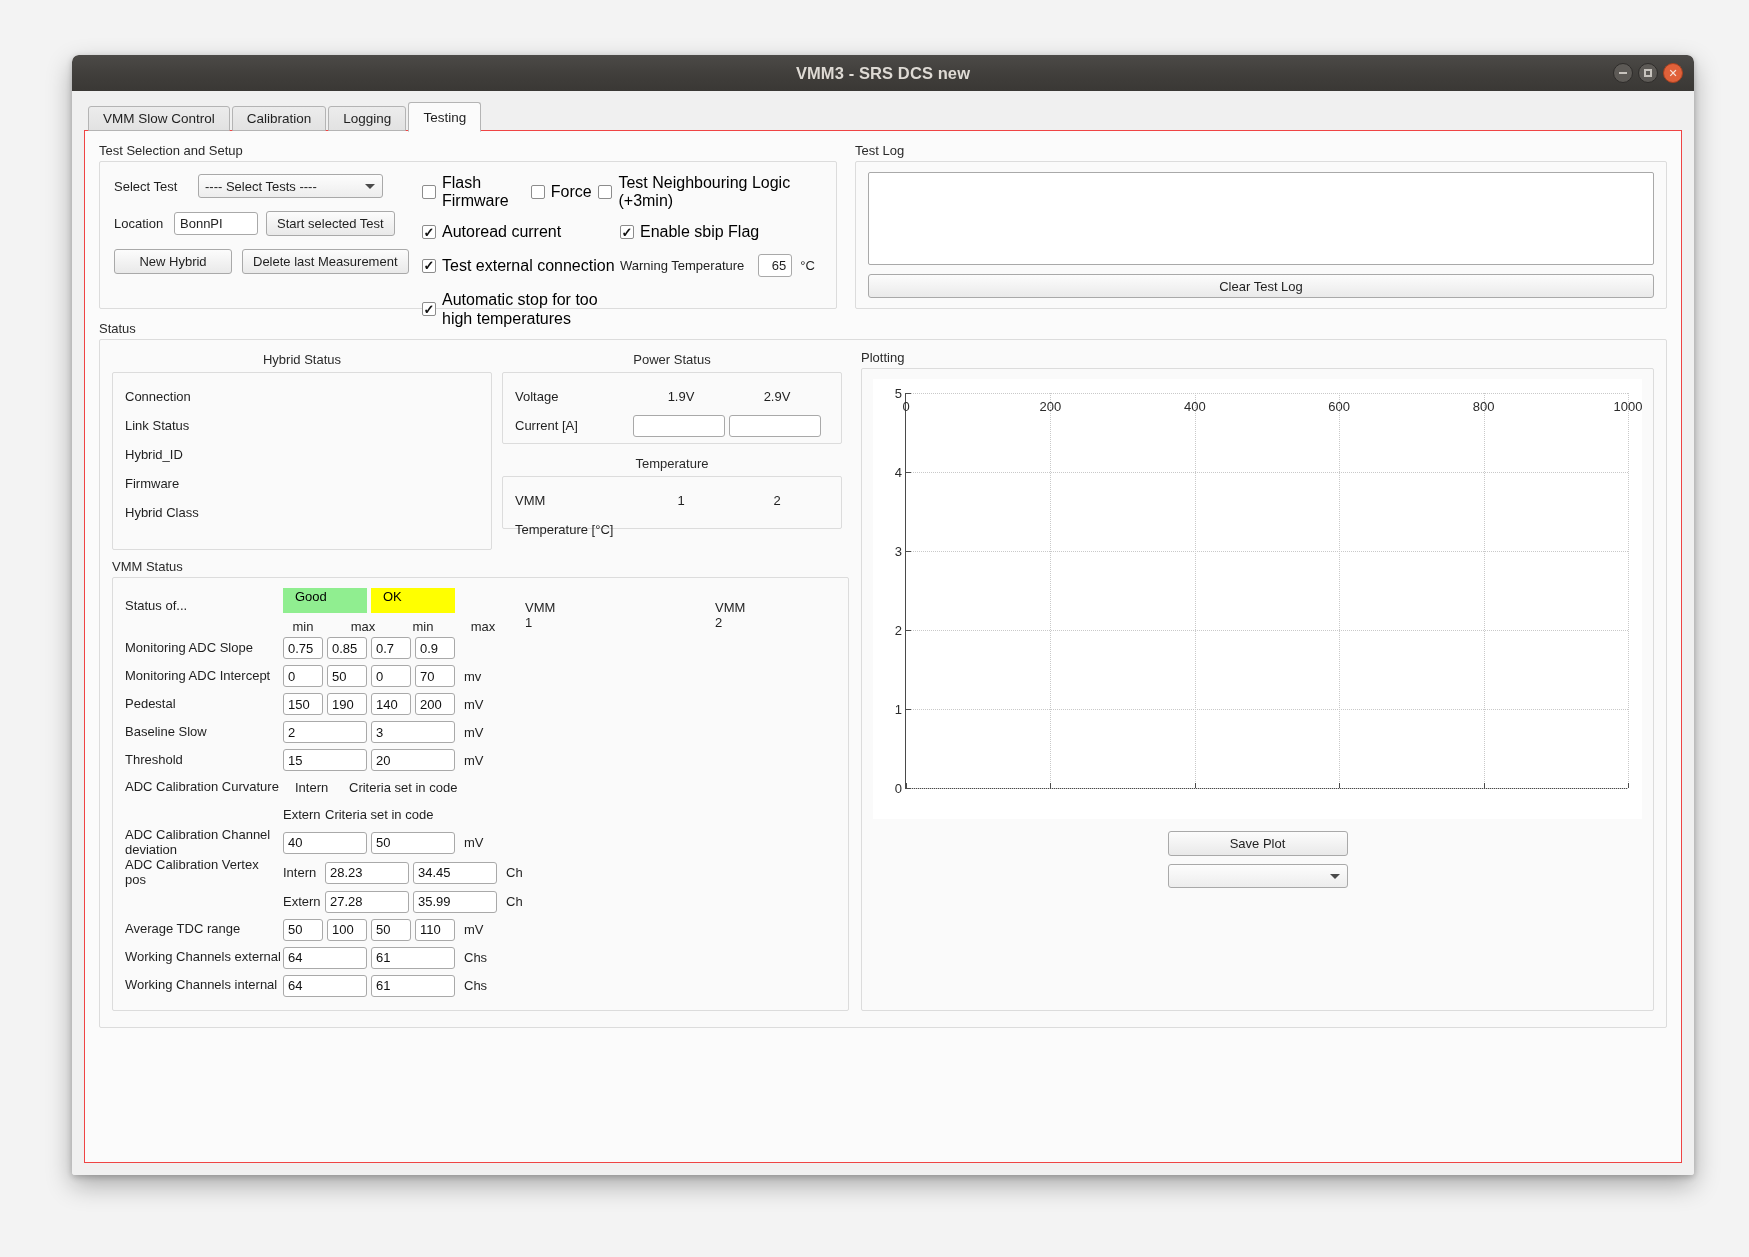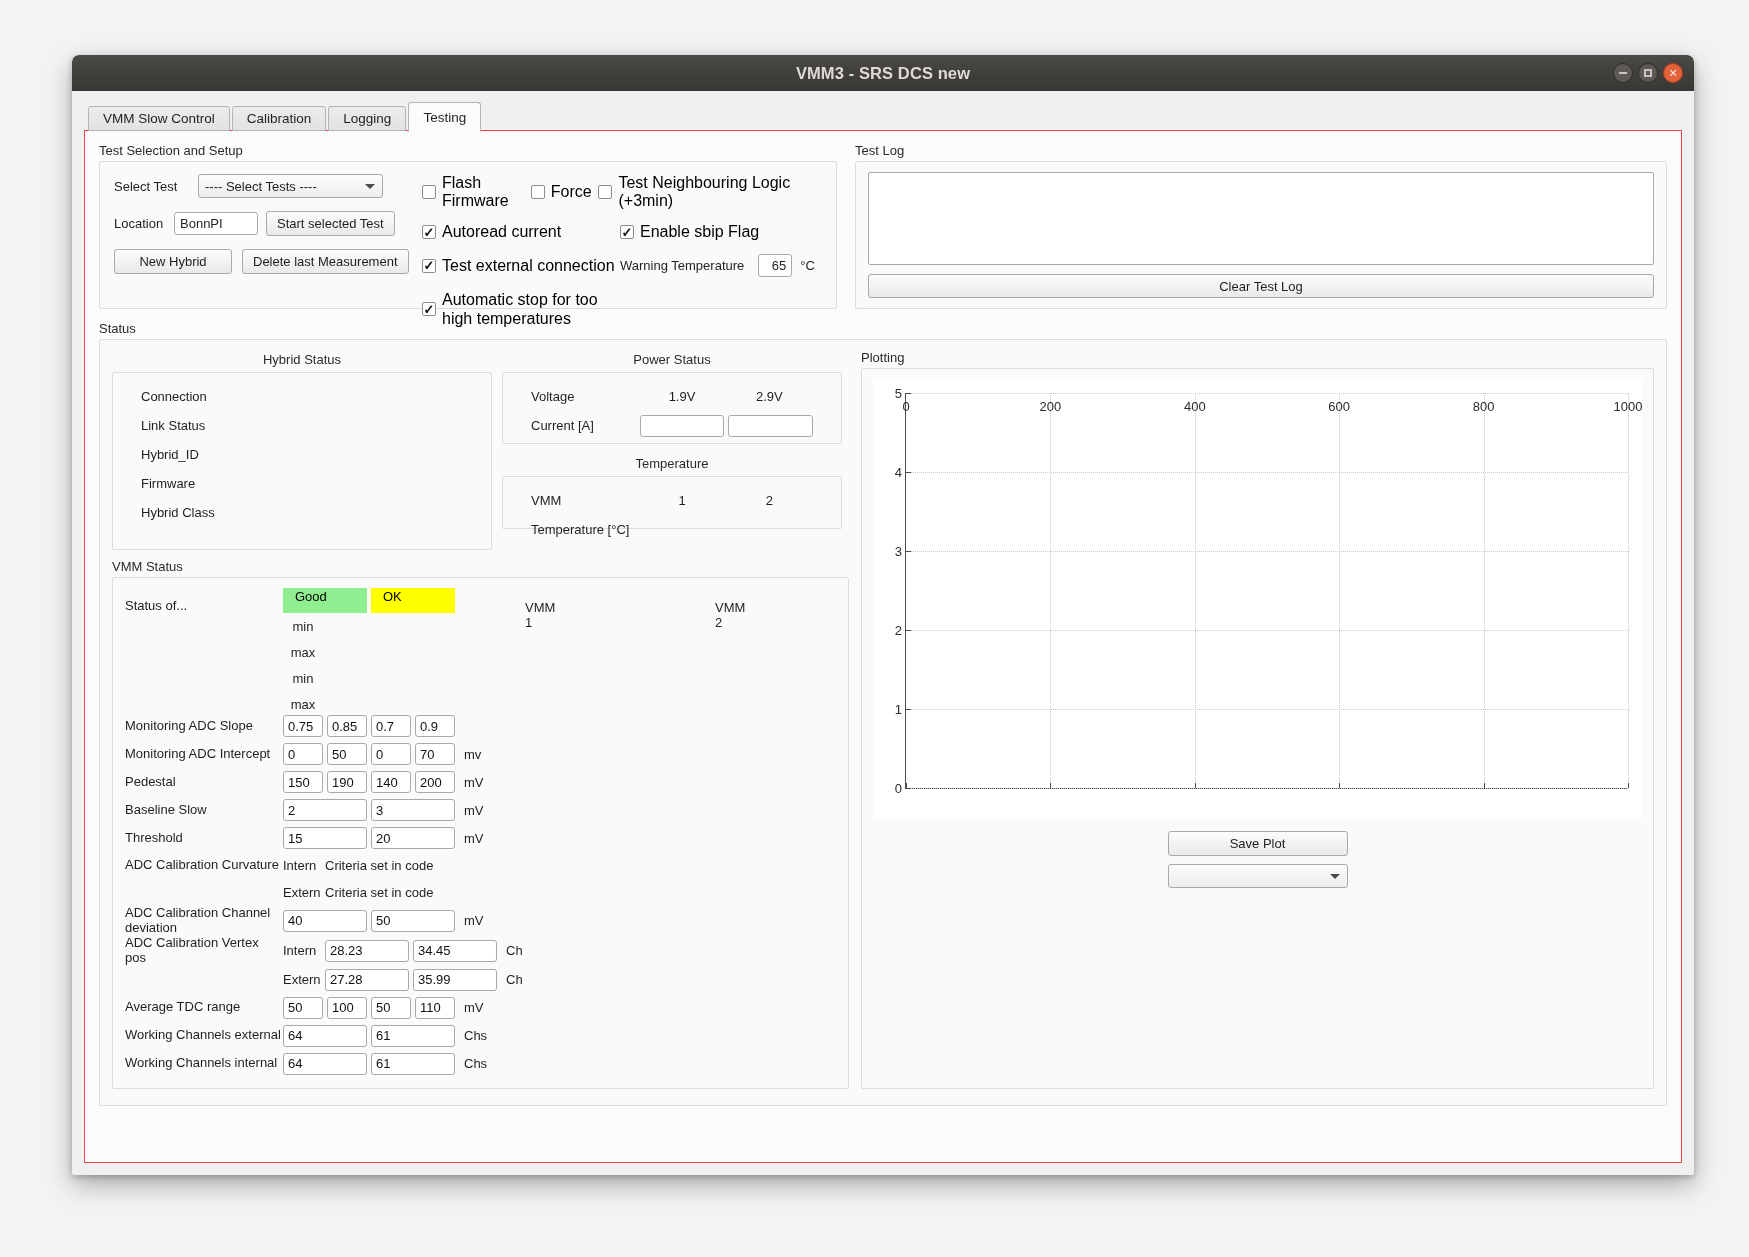--- a/index.html
+++ b/index.html
@@ -181,21 +181,21 @@
   #status-group { flex: 1; display: flex; flex-direction: column; min-height: 0; margin-top: 6px; }
   #status-group .gbody { flex: 1; display: flex; padding: 10px 12px; min-height: 0; }
 
   .status-left { width: 737px; flex: none; display: flex; flex-direction: column; }
   .status-cols { display: flex; gap: 10px; flex: none; }
 
   .subpanel { }
   .sub-title { text-align: center; font-size: 13px; color: #2a2a2a; padding: 2px 0 5px 0; }
   .sub-body {
     border: 1px solid #dcdcdc; background: #fafafa;
-    border-radius: 2px; padding: 9px 28px;
+    border-radius: 2px; padding: 9px 12px;
   }
   .sline { font-size: 13px; color: #1f1f1f; height: 29px; display: flex; align-items: center; }
 
   #hybrid-status-panel { width: 380px; flex: none; }
   #hybrid-status-panel .sub-body { height: 178px; }
 
   #power-col { width: 340px; flex: none; }
   #power-status-panel .sub-body { height: 72px; }
   .pgrid { display: flex; align-items: center; }
   .pgrid .pl { width: 118px; font-size: 13px; }
@@ -225,21 +225,21 @@
   .c-narrow { width: 40px; }
   .c-wide { width: 84px; }
   .unit { margin-left: 9px; font-size: 13px; }
   .static-txt { font-size: 13px; }
 
   .hdr-band { display: flex; gap: 4px; margin-left: 158px; }
   .band {
     width: 84px; height: 25px; font-size: 13px;
     color: #000000; padding-left: 12px; line-height: 17px;
   }
-  .minmax { display: flex; gap: 11px; margin-left: 158px; margin-top: 3px; flex-direction: column; }
+  .minmax { display: flex; gap: 20px; margin-left: 158px; margin-top: 3px; }
   .mm { width: 40px; font-size: 13px; text-align: center; }
   .vmm-heads { position: relative; height: 0; }
   .vmm-head { position: absolute; font-size: 13px; color: #1f1f1f; }
 
   
   #plotting-group { flex: 1; margin-left: 12px; display: flex; flex-direction: column; min-height: 0; }
   #plotting-group .gbody { flex: 1; padding: 10px 11px; display: flex; flex-direction: column; min-height: 0; }
   .plot-canvas {
     background: #ffffff;
     height: 440px; flex: none;
@@ -495,21 +495,21 @@
                           <span class="unit">mV</span>
                         </div>
                         <div class="vrow">
                           <span class="vlabel">Threshold</span>
                           <div class="cells">
                             <span class="cell c-wide">15</span>
                             <span class="cell c-wide">20</span>
                           </div>
                           <span class="unit">mV</span>
                         </div>
-                        <div class="vrow" style="min-height: 26px;">
+                        <div class="vrow" style="min-height: 26px; gap: 12px;">
                           <span class="vlabel">ADC Calibration Curvature</span>
                           <span class="vsub">Intern</span>
                           <span class="static-txt">Criteria set in code</span>
                         </div>
                         <div class="vrow">
                           <span class="vlabel"></span>
                           <span class="vsub">Extern</span>
                           <span class="static-txt">Criteria set in code</span>
                         </div>
                         <div class="vrow" style="min-height: 26px;">

